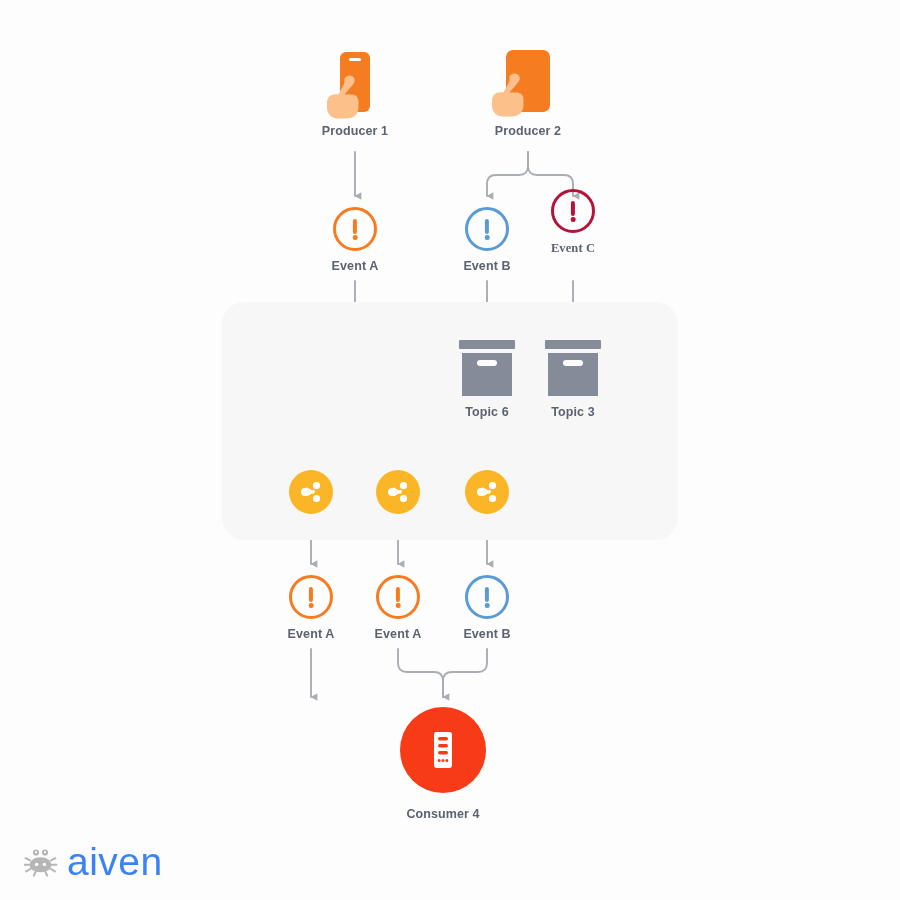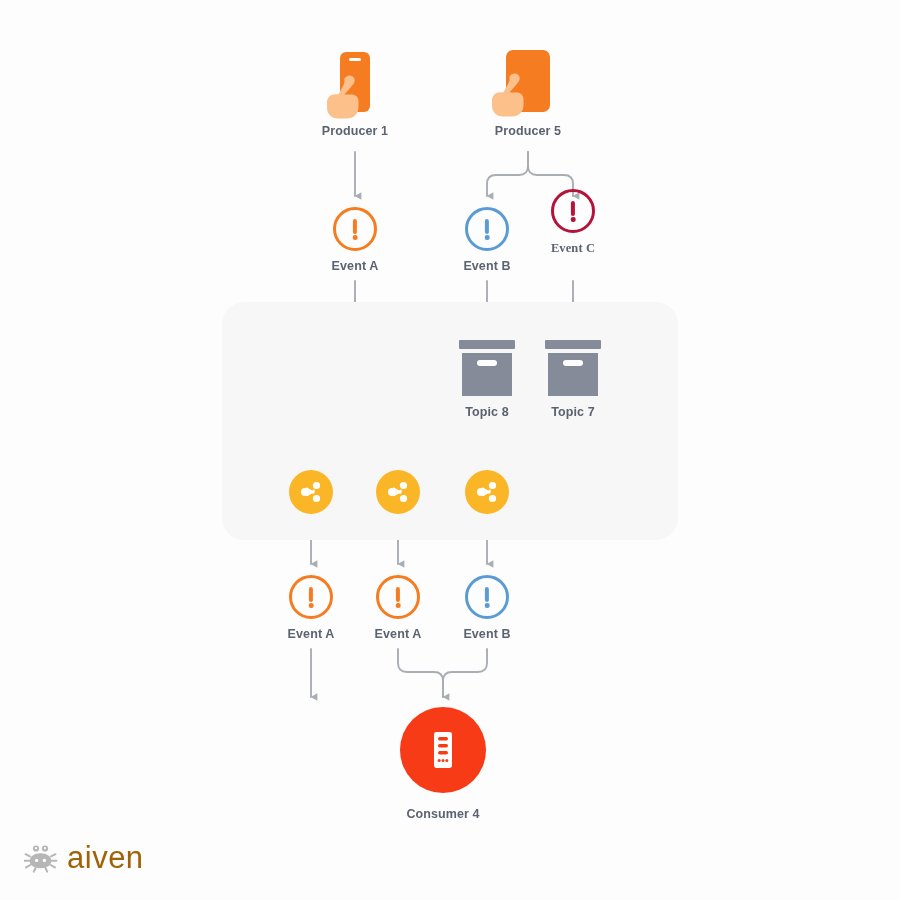--- a/index.html
+++ b/index.html
@@ -82,21 +82,21 @@
   .topic .slot { position: absolute; left: 18px; top: 20px; width: 20px; height: 6px; background: #fdfdfd; border-radius: 3px; }
 
   
   .share { width: 44px; height: 44px; border-radius: 50%; background: #fbb627; margin: 0 auto; display: flex; align-items: center; justify-content: center; }
 
   
   .consumer { width: 86px; height: 86px; border-radius: 50%; background: #f73b16; margin: 0 auto 14px; display: flex; align-items: center; justify-content: center; }
 
   
   .brand { position: absolute; left: 24px; top: 840px; display: flex; align-items: center; gap: 9px; }
-  .brand .wordmark { font-size: 31px; color: #a16207; letter-spacing: .5px; font-weight: 400; }
+  .brand .wordmark { font-size: 39px; color: #3b82f6; letter-spacing: .5px; font-weight: 400; }
 </style>
 </head>
 <body>
 
 <div id="stage">
 
   <svg id="wires" viewBox="0 0 900 900">
     <defs>
       <marker id="ah" markerWidth="9" markerHeight="9" refX="4.2" refY="7.4" orient="auto" markerUnits="userSpaceOnUse">
         <path d="M0.4 1 L8 1 L4.2 7.8 Z" fill="#a9adb4"></path>
@@ -153,21 +153,21 @@
         <div class="tablet"></div>
         <svg class="hand" style="left:6px; top:24px;" viewBox="0 0 44 46">
           <path d="M22.5 2.5 C25.5 0.4 29 1.6 30.3 4.4 C31.4 6.9 30.2 9.2 28.2 11.6
                    L20.5 20.6 L27.5 20.6 C31.5 20.6 34.5 23.3 34.5 27.3 L34.5 33.5
                    C34.5 40 29.5 44.5 22.8 44.5 L14 44.5 C7.5 44.5 3 40 3 33.8
                    L3 28.5 C3 23.6 6.6 20.2 11.3 20.2 L14.5 20.2 L19 12
                    C20 10.2 20.8 8.4 20.4 6.3 C20.1 4.6 21 3.6 22.5 2.5 Z" fill="#fcc08a"></path>
         </svg>
       </div>
     </div>
-    <div class="label">Producer 5</div>
+    <div class="label">Producer 2</div>
   </div>
 
   <div class="node" style="left:355px; top:207px;">
     <div class="evt" style="border-color:#f57c20;">
       <span class="bang" style="background:#f57c20;"></span>
         <span class="dot" style="background:#f57c20;"></span>
     </div>
     <div class="label">Event A</div>
   </div>
 
@@ -187,30 +187,30 @@
     <div class="label">Event C</div>
   </div>
 
 
   <div class="node" style="left:487px; top:340px;">
     <div class="topic">
       <div class="lid"></div>
         <div class="body"></div>
         <div class="slot"></div>
     </div>
-    <div class="label">Topic 8</div>
+    <div class="label">Topic 6</div>
   </div>
 
   <div class="node" style="left:573px; top:340px;">
     <div class="topic">
       <div class="lid"></div>
         <div class="body"></div>
         <div class="slot"></div>
     </div>
-    <div class="label">Topic 7</div>
+    <div class="label">Topic 3</div>
   </div>
 
   <div class="node" style="left:311px; top:470px;">
     <div class="share">
       <svg width="24" height="24" viewBox="0 0 24 24">
         <g fill="#ffffff">
           <circle cx="17.5" cy="5.5" r="3.6"></circle>
             <circle cx="17.5" cy="18.5" r="3.6"></circle>
             <circle cx="6" cy="12" r="4"></circle>
           <rect x="7.5" y="7.2" width="9.5" height="2.5" transform="rotate(30 7.5 7.2)"></rect>

